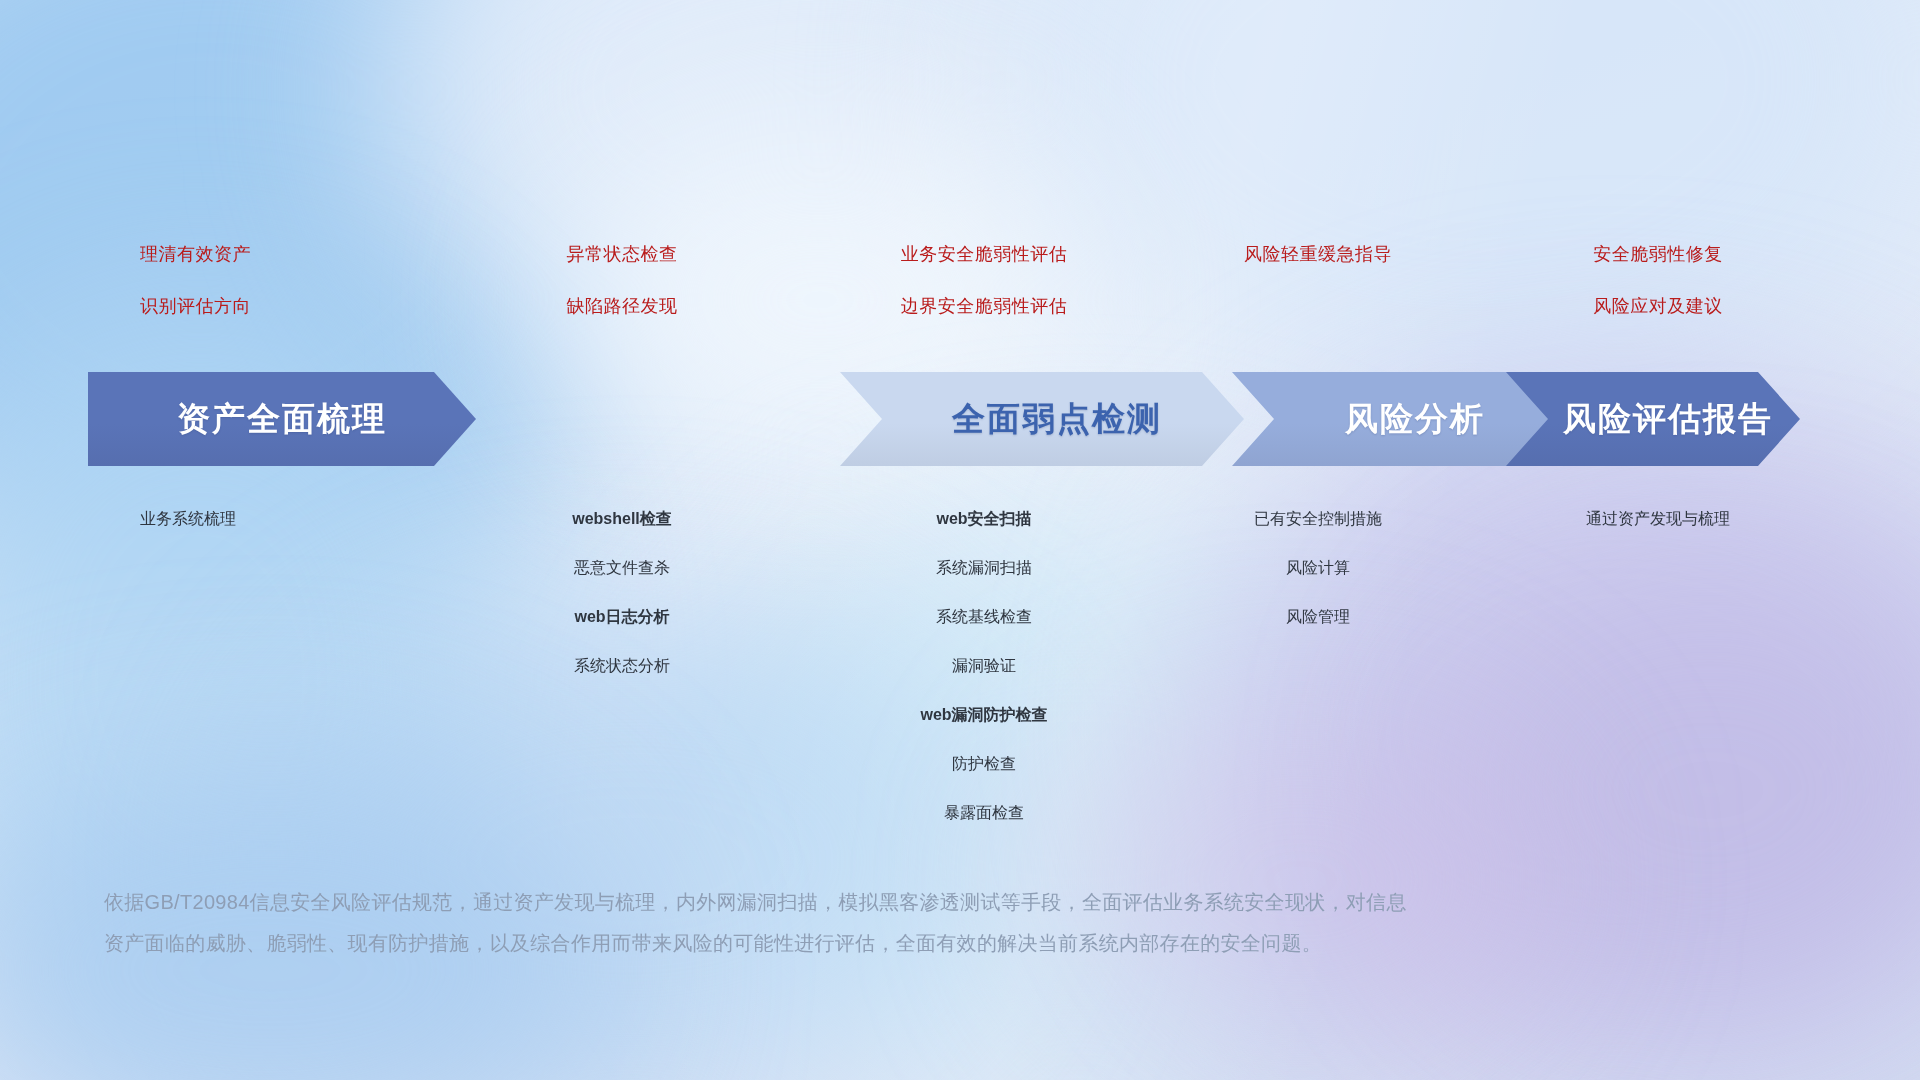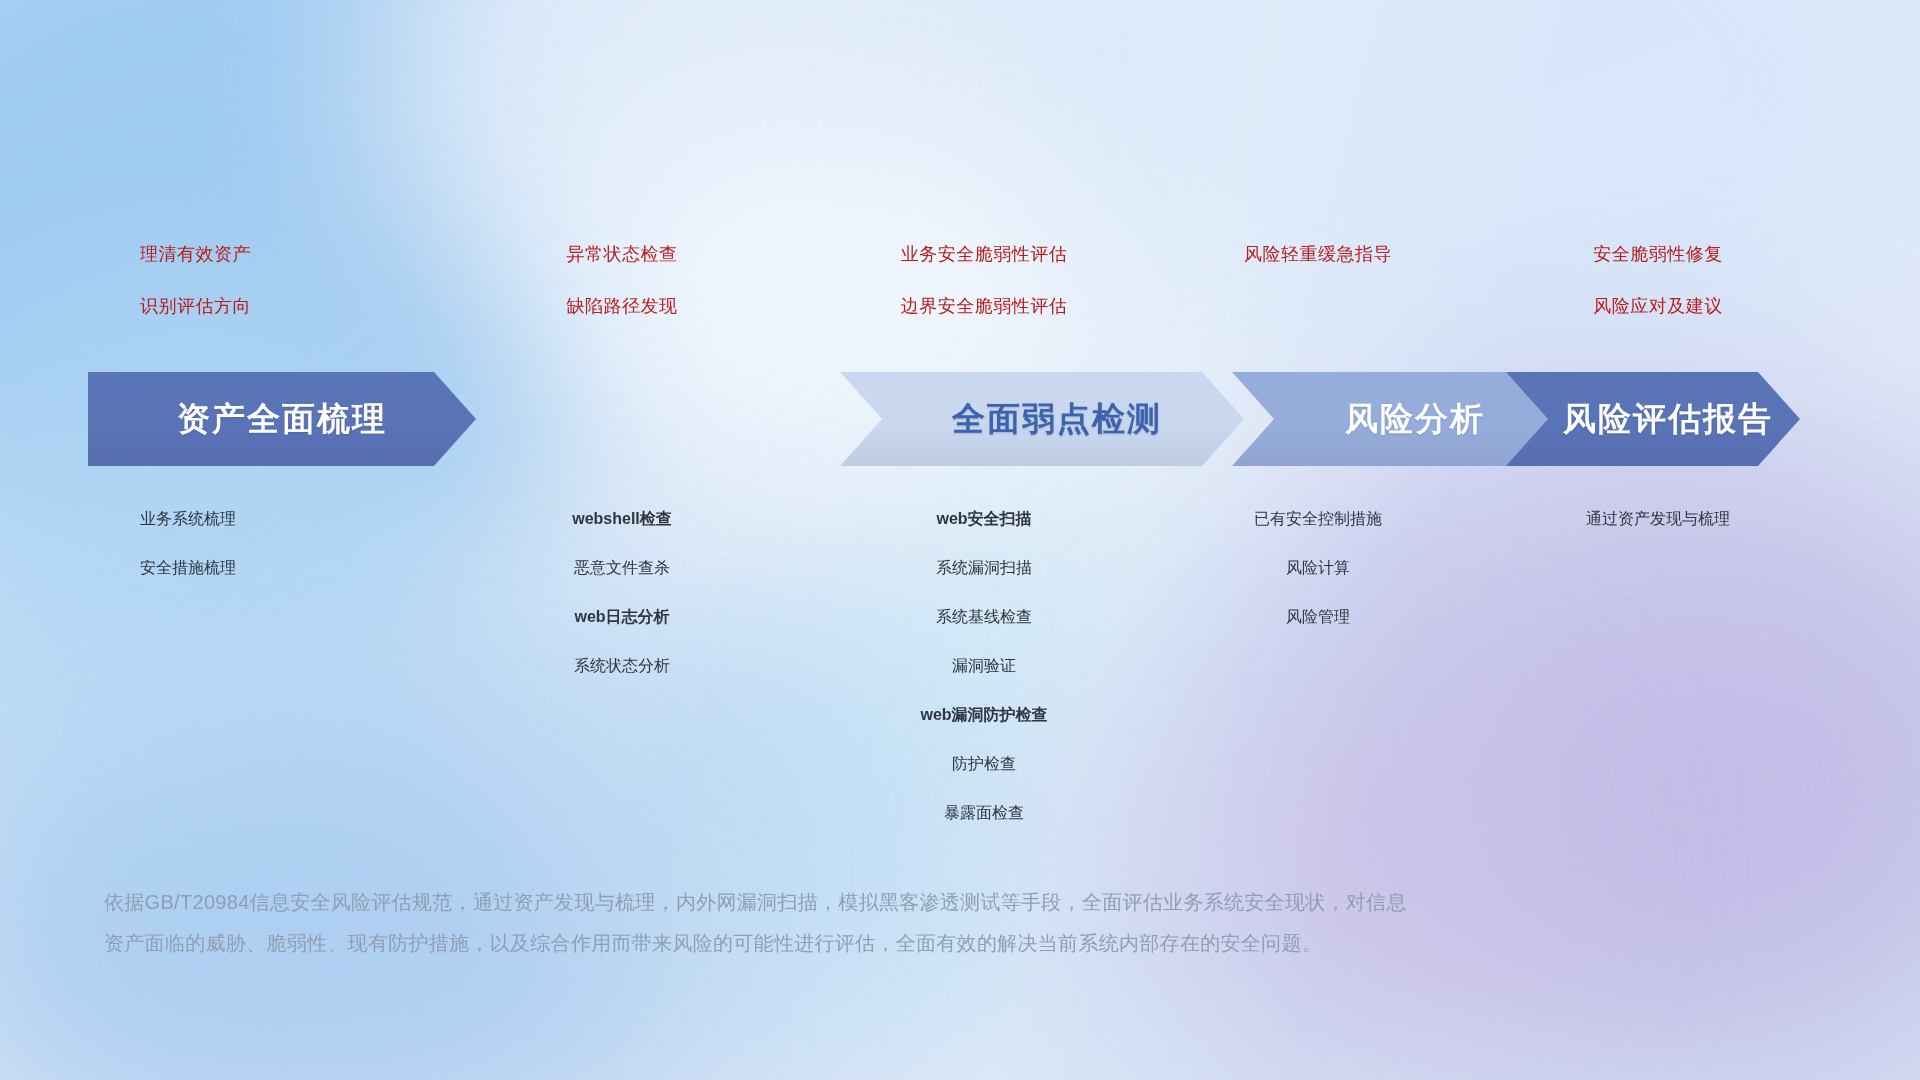--- a/index.html
+++ b/index.html
@@ -151,21 +151,20 @@
     <div class="chev shape-mid pad-l" id="chev4" style="left: 1418px; width: 294px; background: linear-gradient(rgb(90, 116, 184) 0%, rgb(90, 116, 184) 55%, rgb(86, 110, 175) 100%);">
       <span class="lbl" style="color: rgb(255, 255, 255);">风险评估报告</span>
     </div>
 
   </div>
 
   <div class="bot-row">
 
     <div class="bot-cell c1">
       <div class="item">业务系统梳理</div>
-      <div class="item">安全措施梳理</div>
     </div>
 
     <div class="bot-cell">
       <div class="item bold">webshell检查</div>
       <div class="item">恶意文件查杀</div>
       <div class="item bold">web日志分析</div>
       <div class="item">系统状态分析</div>
     </div>
 
     <div class="bot-cell">

